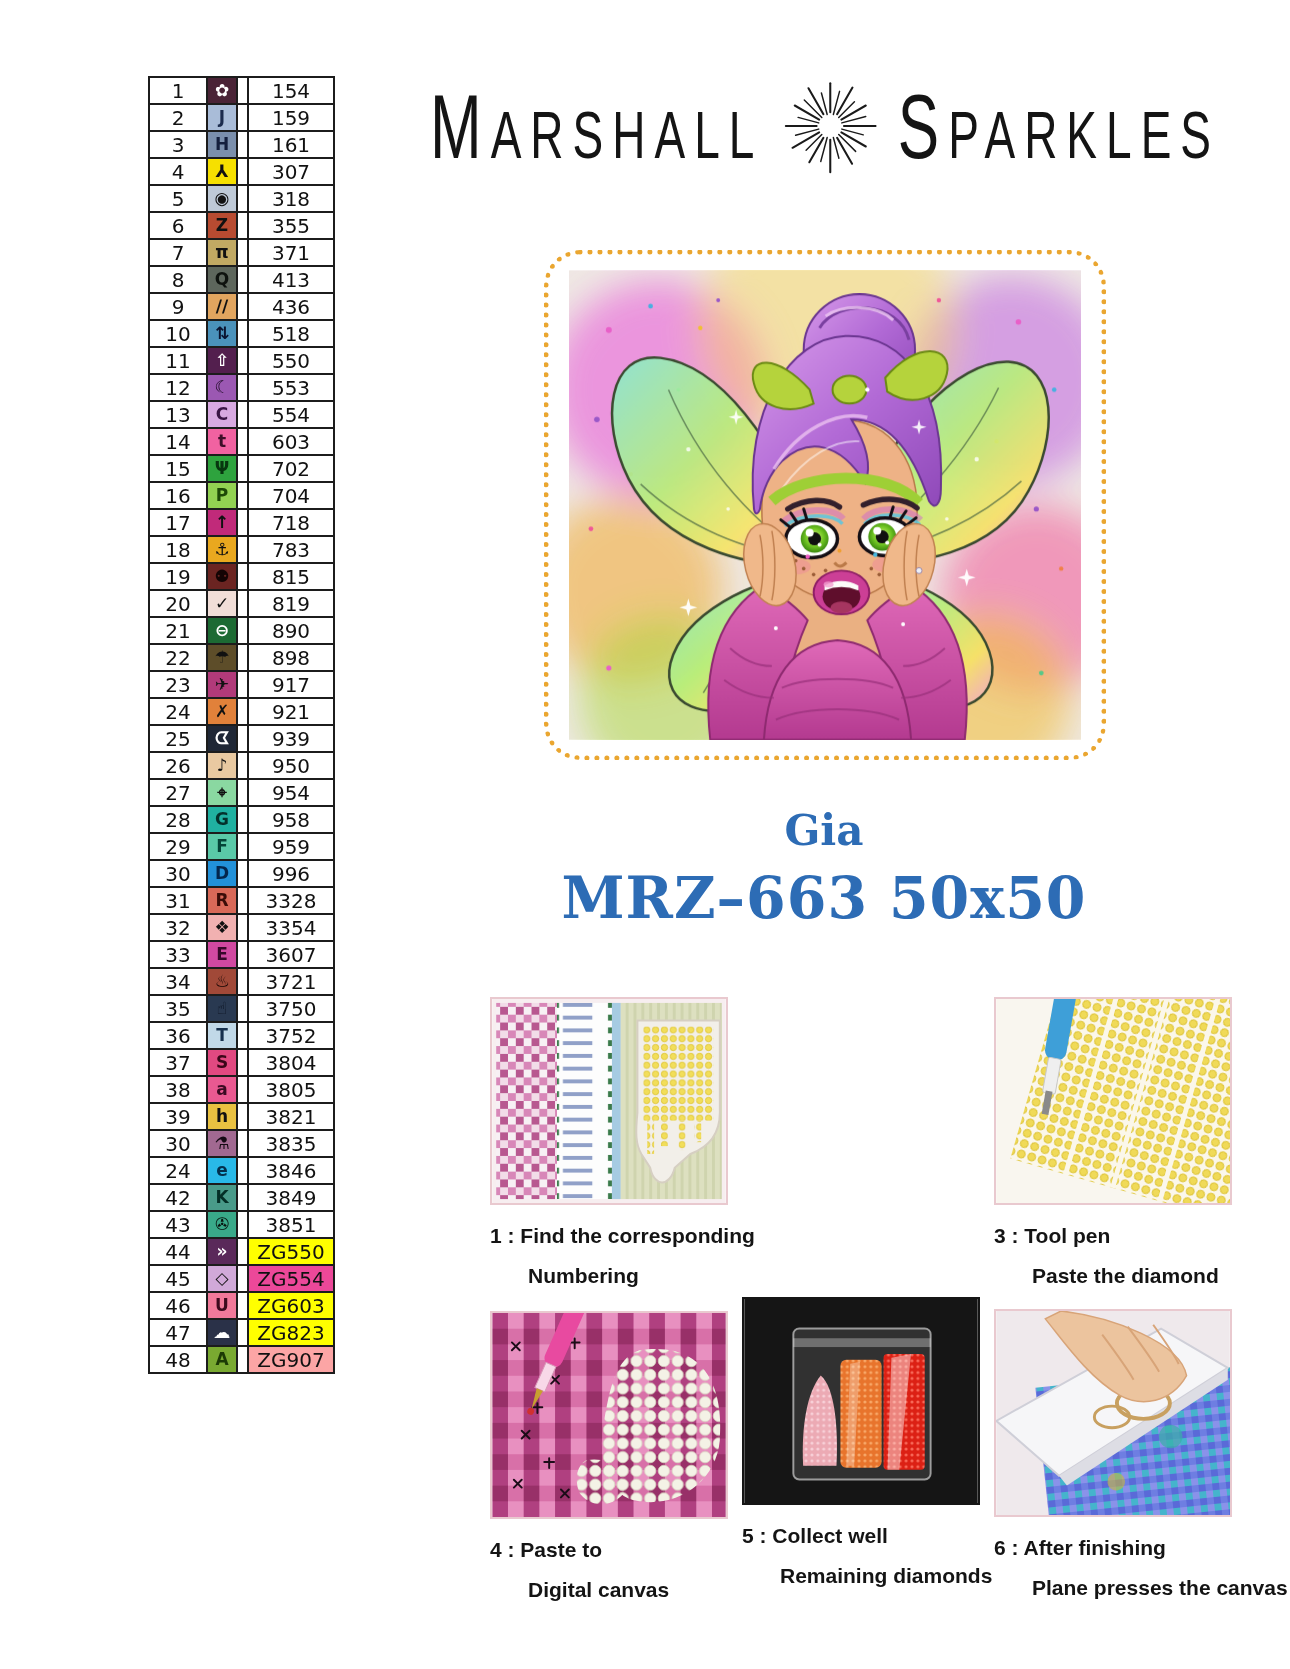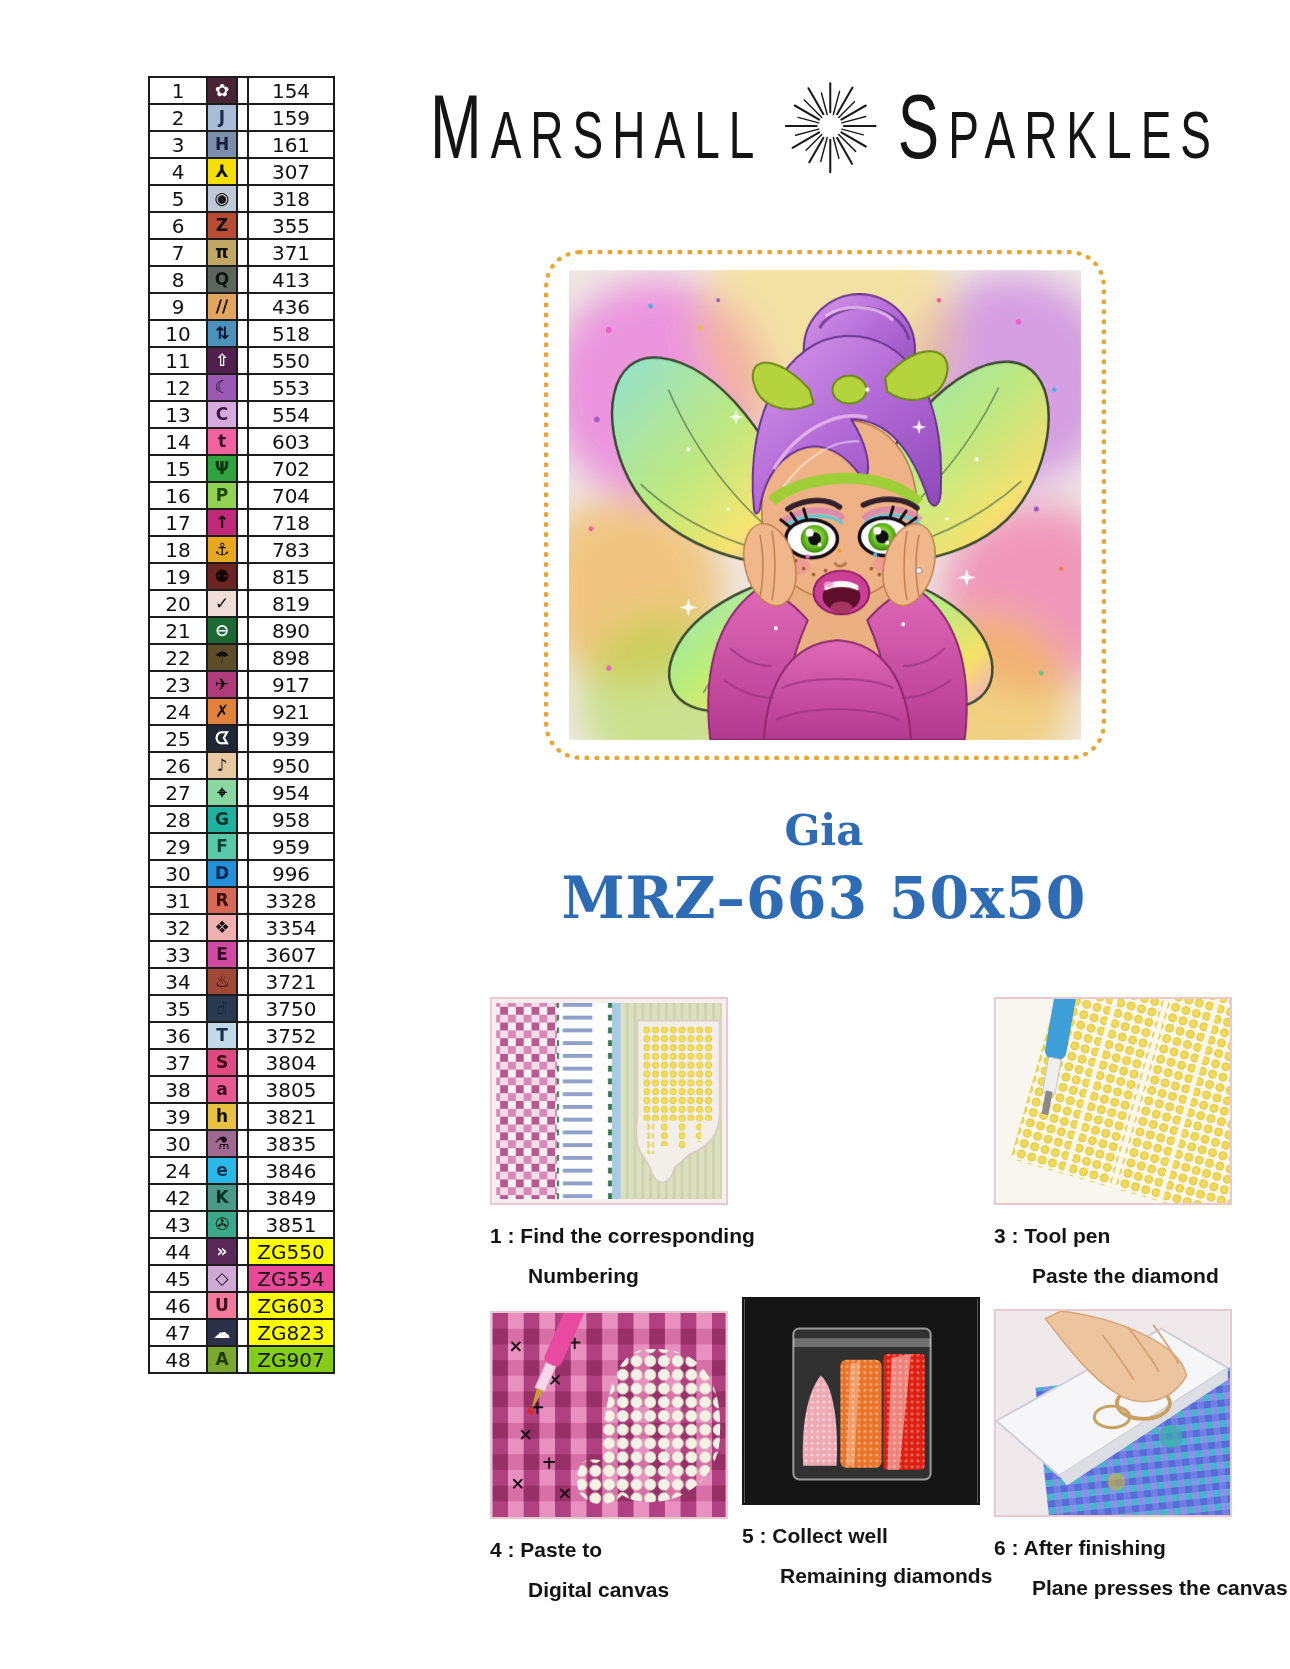--- a/index.html
+++ b/index.html
@@ -333,21 +333,21 @@
         <tr>
           <td class="num">47</td>
           <td class="sym" style="background: rgb(42, 49, 72); color: rgb(255, 255, 255);">☁</td>
           <td class="gap"></td>
           <td class="code" style="background: rgb(255, 255, 0);">ZG823</td>
         </tr>
         <tr>
           <td class="num">48</td>
           <td class="sym" style="background: rgb(121, 169, 49); color: rgb(28, 58, 5);">A</td>
           <td class="gap"></td>
-          <td class="code" style="background: #84cc16;">ZG907</td>
+          <td class="code" style="background: #fca5a5;">ZG907</td>
         </tr>
       </tbody>
   </table>
 
   <div id="logo">
     <span class="logo-word">Marshall</span>
     <svg width="118" height="118" viewBox="0 0 120 120">
       <g stroke="#1a1a1a" stroke-width="2.4" stroke-linecap="round">
         <g>
             <line x1="60" y1="10" x2="60" y2="44"></line>

